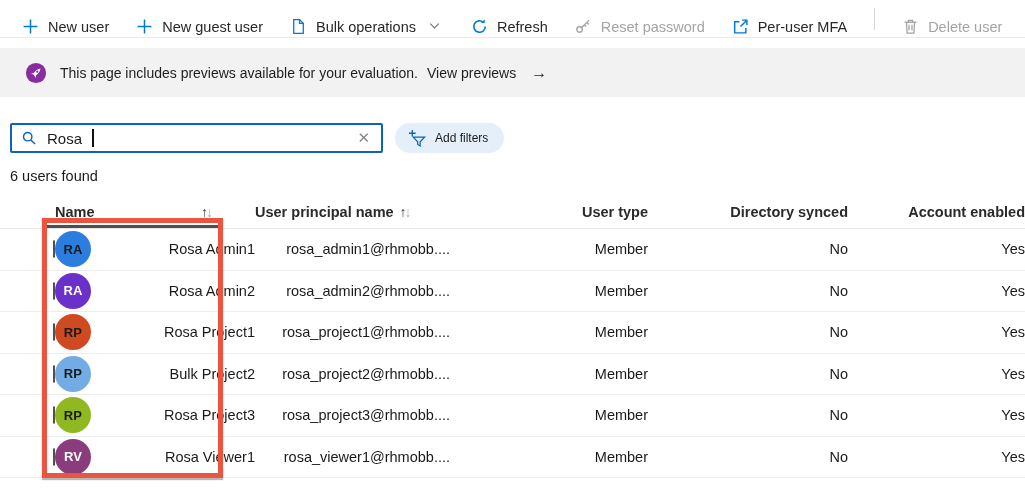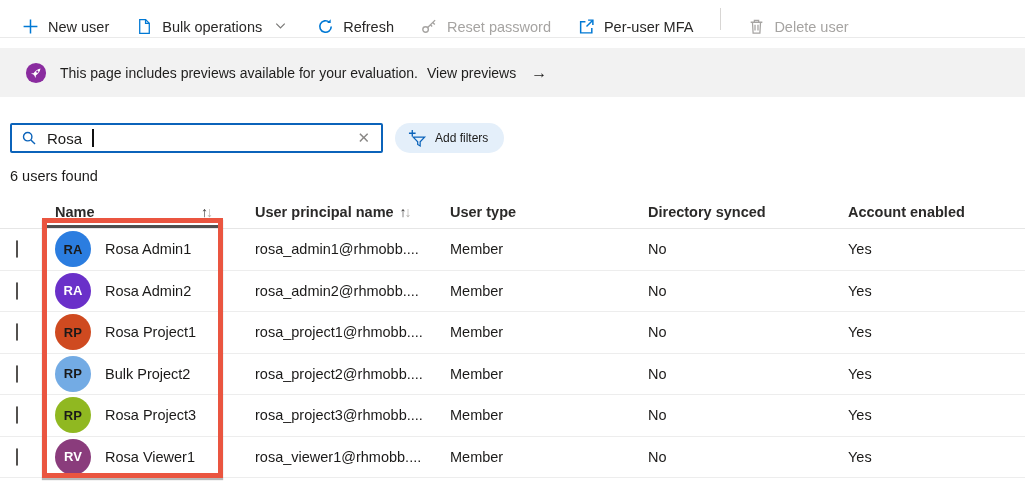--- a/index.html
+++ b/index.html
@@ -26,21 +26,21 @@
   .search-text { font-size:15px; color:#1b1a19; }
   .caret { display:inline-block; width:1.5px; height:18px; background:#111; vertical-align:middle; margin-left:1px; }
   .clear-x { margin-left:auto; color:#8a8886; font-size:15px; cursor:pointer; padding:0 2px; }
   .add-filters { height:30px; padding:0 16px 0 13px; border-radius:15px; background:#e4effa; display:flex; align-items:center; gap:8px; font-size:12px; color:#1b1a19; cursor:pointer; }
 
   
   .results { margin:15px 0 0 10px; font-size:14.5px; color:#1b1a19; }
 
   
   .table { margin-top:11px; position:relative; }
-  .grid-cols { display:grid; grid-template-columns:55px 50px 150px 195px 198px 200px 177px; align-items:center; }
+  .grid-cols { display:grid; grid-template-columns:55px 50px 150px 195px 198px 200px 177px; align-items:center;text-align:right; }
   .thead { height:34px; font-weight:bold; font-size:14.5px; color:#2b2a29; border-bottom:1px solid #e6e6e6; }
   .th-name { grid-column:2 / 4; display:flex; align-items:center; justify-content:space-between; padding-right:44px; }
   .sort-pair { font-weight:normal; font-size:14px; letter-spacing:-2px; }
   .sort-up { color:#3b3a39; }
   .sort-down { color:#b3b0ad; }
   .th-upn { display:flex; align-items:center; gap:6px; }
   .trow { height:41.5px; border-bottom:1px solid #ededed; font-size:14.5px; color:#1b1a19; cursor:pointer; }
   .cell-check { padding-left:16px; }
   .checkbox { width:19px; height:19px; border:1.5px solid #53514f; border-radius:2px; background:#fff; cursor:pointer; }
   .avatar { width:36px; height:36px; border-radius:50%; display:flex; align-items:center; justify-content:center; font-size:13px; font-weight:bold; letter-spacing:.2px; }
@@ -54,20 +54,28 @@
 <body>
 
 <div class="toolbar">
   <div class="tb-item">
     <span class="icon16">
       <svg viewBox="0 0 16 16" width="17" height="17">
           <path d="M8 1.5v13M1.5 8h13" stroke="#0078d4" stroke-width="1.4" fill="none"></path>
         </svg>
     </span>
     <span>New user</span>
+  </div>
+  <div class="tb-item">
+    <span class="icon16">
+      <svg viewBox="0 0 16 16" width="17" height="17">
+          <path d="M8 1.5v13M1.5 8h13" stroke="#0078d4" stroke-width="1.4" fill="none"></path>
+        </svg>
+    </span>
+    <span>New guest user</span>
   </div>
   <div class="tb-item">
     <span class="icon16">
       <svg viewBox="0 0 16 16" width="17" height="17">
           <path d="M3.5 1.5h5.5l3.5 3.5v9.5h-9z" fill="none" stroke="#0078d4" stroke-width="1.2"></path>
           <path d="M9 1.5V5h3.5" fill="none" stroke="#0078d4" stroke-width="1.2"></path>
         </svg>
     </span>
     <span>Bulk operations</span>
     <span class="chev icon16">

